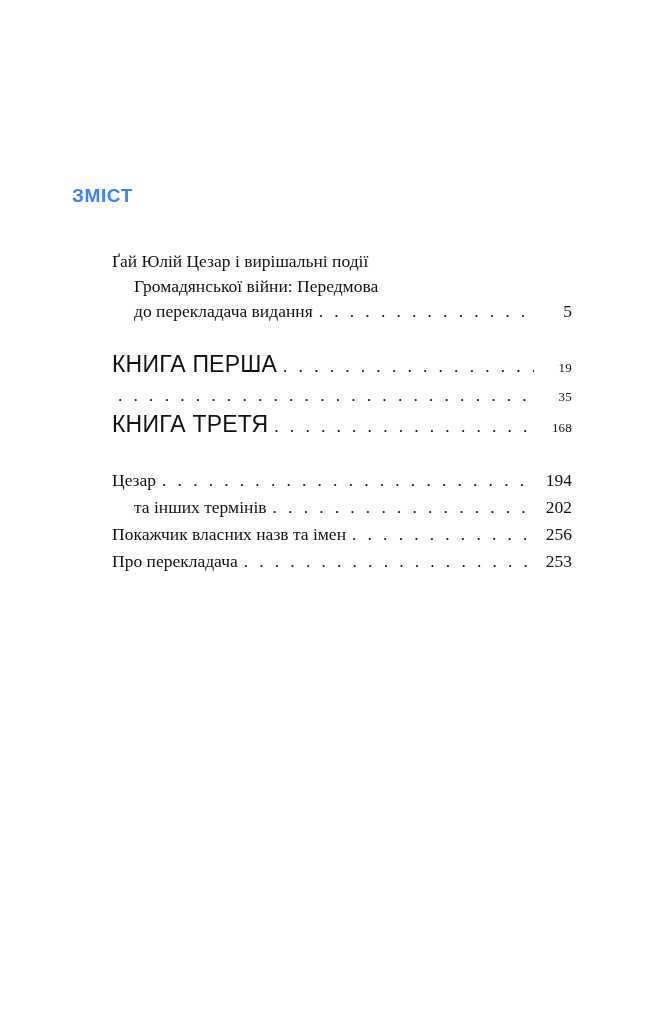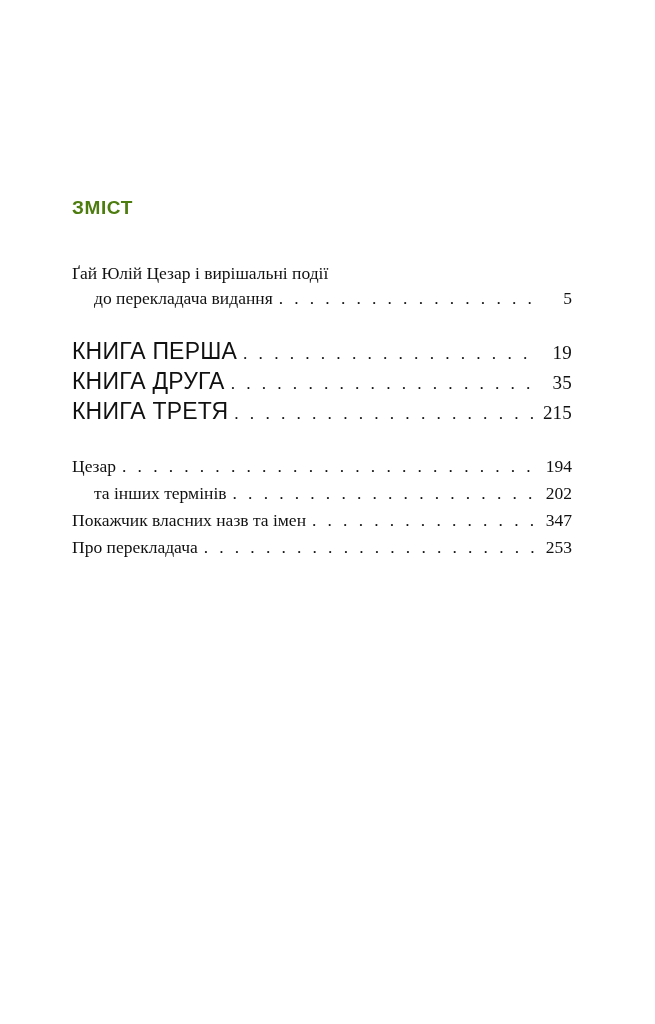--- a/index.html
+++ b/index.html
@@ -27,33 +27,34 @@
     position: absolute;
     left: 72px;
     top: 185px;
     width: 500px;
   }
   .toc-title {
     font-family: "Liberation Sans", sans-serif;
     font-weight: bold;
     font-size: 19px;
     letter-spacing: 0.6px;
-    color: #4d7c0f;
-    margin: 12px 0 42px 0;
+    color: #3b82f6;
+    margin: 0 0 42px 0;
   }
   .group {
     margin-bottom: 28px;
   }
   .entry {
     display: block;
     font-size: 17.5px;
     line-height: 25px;
     color: #111;
     margin-bottom: 2px;
     white-space: nowrap;
+    margin-left: 40px;
   }
   .entry .row {
     display: flex;
     align-items: baseline;
     width: 100%;
   }
   .entry .label {
     flex: 0 0 auto;
     white-space: nowrap;
   }
@@ -80,67 +81,69 @@
     display: block;
   }
   .entry.sans .label,
   .entry.sans .page-num {
     font-family: "Liberation Sans", sans-serif;
     font-size: 23px;
     letter-spacing: 0.2px;
   }
   .entry.sans .page-num {
     font-family: "Liberation Serif", serif;
-    font-size: 19px;
+    font-size: 13px;
   }
   .books .entry {
     margin-bottom: 3px;
   }
 </style>
 </head>
 <body>
 
 <div class="page">
   <div class="toc">
 
     <h1 class="toc-title">ЗМІСТ</h1>
 
     <div class="group">
       <div class="entry plain">
         <div class="row">
           <span class="label">Ґай Юлій Цезар і вирішальні події</span>
+        </div>
+        <div class="row">
+          <span class="label indent">Громадянської війни: Передмова</span>
         </div>
         <div class="row" style="display:flex;">
           <span class="label indent">до перекладача видання</span>
           <span class="leaders">. . . . . . . . . . . . . . . . . . . . . . . . . . . . . . . . . . . . . . . . . .</span>
           <span class="page-num">5</span>
         </div>
       </div>
     </div>
 
     <div class="group books">
       <div class="entry sans">
         <div class="row">
           <span class="label">КНИГА ПЕРША</span>
           <span class="leaders">. . . . . . . . . . . . . . . . . . . . . . . . . . . . . . . . . . . . . . . . . .</span>
           <span class="page-num">19</span>
         </div>
       </div>
       <div class="entry sans">
         <div class="row">
-          <span class="label">КНИГА ДРУГА</span>
           <span class="leaders">. . . . . . . . . . . . . . . . . . . . . . . . . . . . . . . . . . . . . . . . . .</span>
           <span class="page-num">35</span>
         </div>
       </div>
       <div class="entry sans">
         <div class="row">
           <span class="label">КНИГА ТРЕТЯ</span>
           <span class="leaders">. . . . . . . . . . . . . . . . . . . . . . . . . . . . . . . . . . . . . . . . . .</span>
-          <span class="page-num">215</span>
+          <span class="page-num">168</span>
         </div>
       </div>
     </div>
 
     <div class="group">
       <div class="entry">
         <div class="row">
           <span class="label">Цезар</span>
           <span class="leaders">. . . . . . . . . . . . . . . . . . . . . . . . . . . . . . . . . . . . . . . . . .</span>
           <span class="page-num">194</span>
@@ -152,21 +155,21 @@
           <span class="label indent">та інших термінів</span>
           <span class="leaders">. . . . . . . . . . . . . . . . . . . . . . . . . . . . . . . . . . . . . . . . . .</span>
           <span class="page-num">202</span>
         </div>
       </div>
 
       <div class="entry">
         <div class="row">
           <span class="label">Покажчик власних назв та імен</span>
           <span class="leaders">. . . . . . . . . . . . . . . . . . . . . . . . . . . . . . . . . . . . . . . . . .</span>
-          <span class="page-num">347</span>
+          <span class="page-num">256</span>
         </div>
       </div>
 
       <div class="entry">
         <div class="row">
           <span class="label">Про перекладача</span>
           <span class="leaders">. . . . . . . . . . . . . . . . . . . . . . . . . . . . . . . . . . . . . . . . . .</span>
           <span class="page-num">253</span>
         </div>
       </div>

